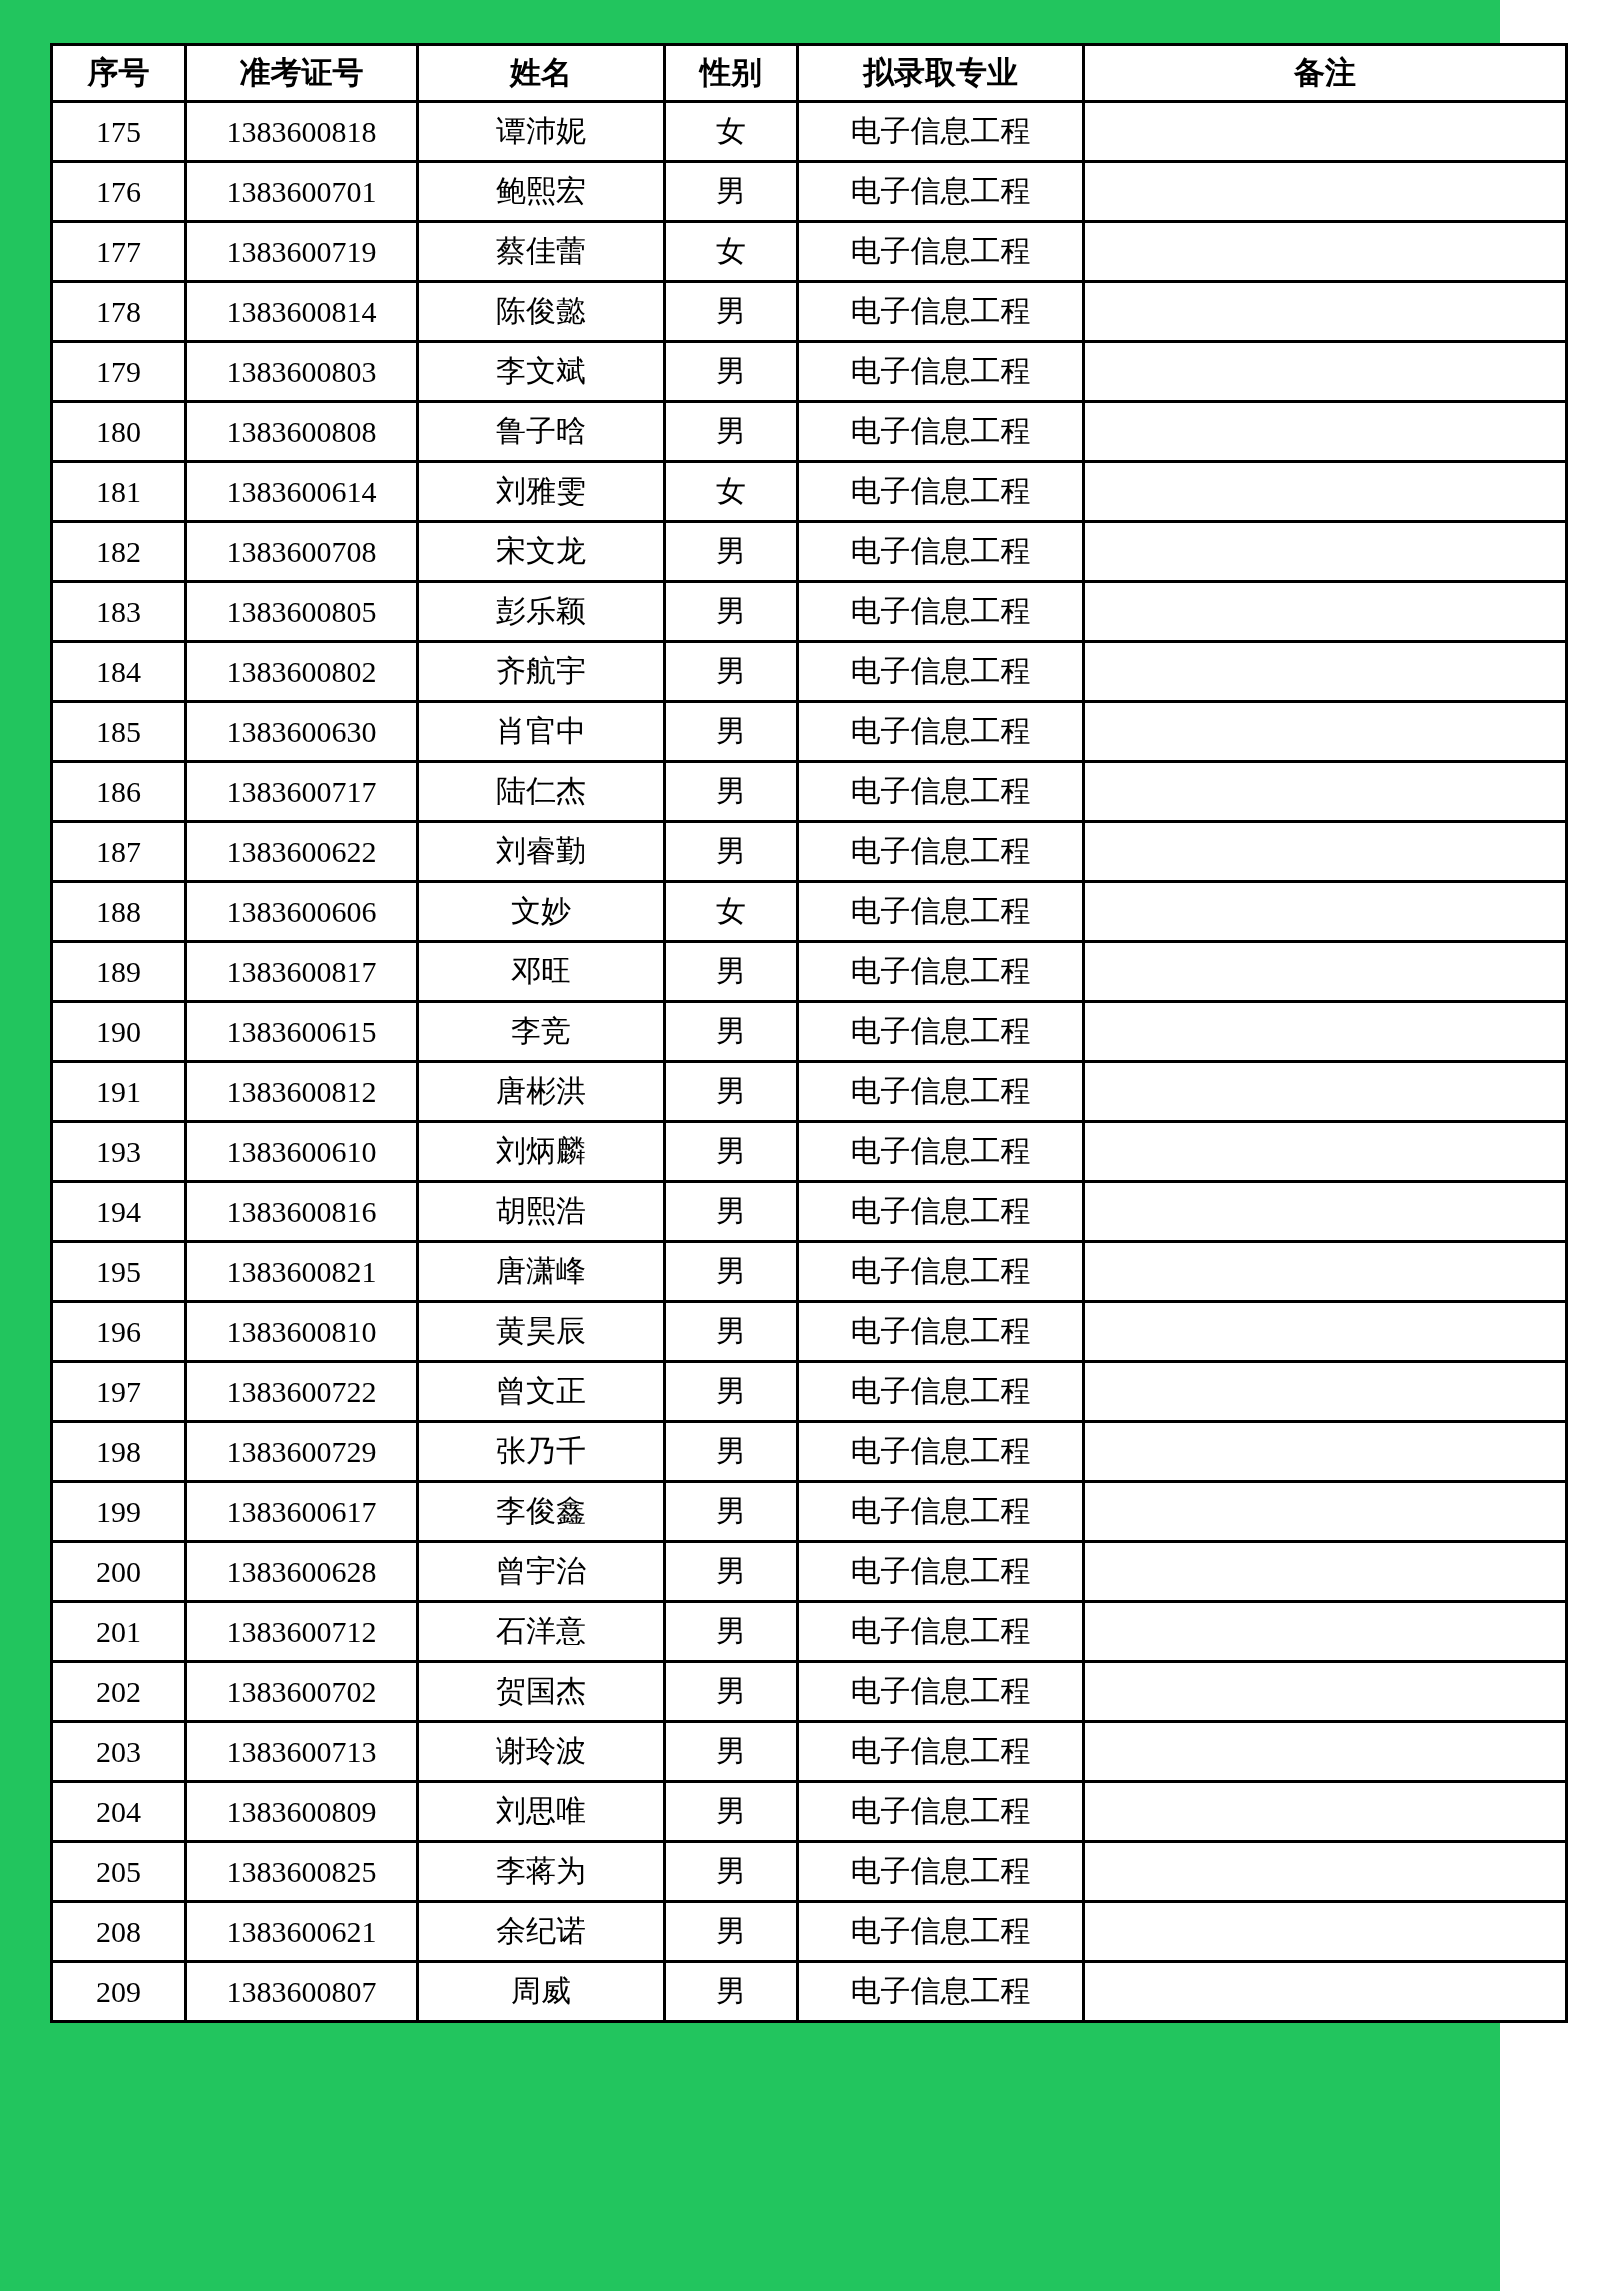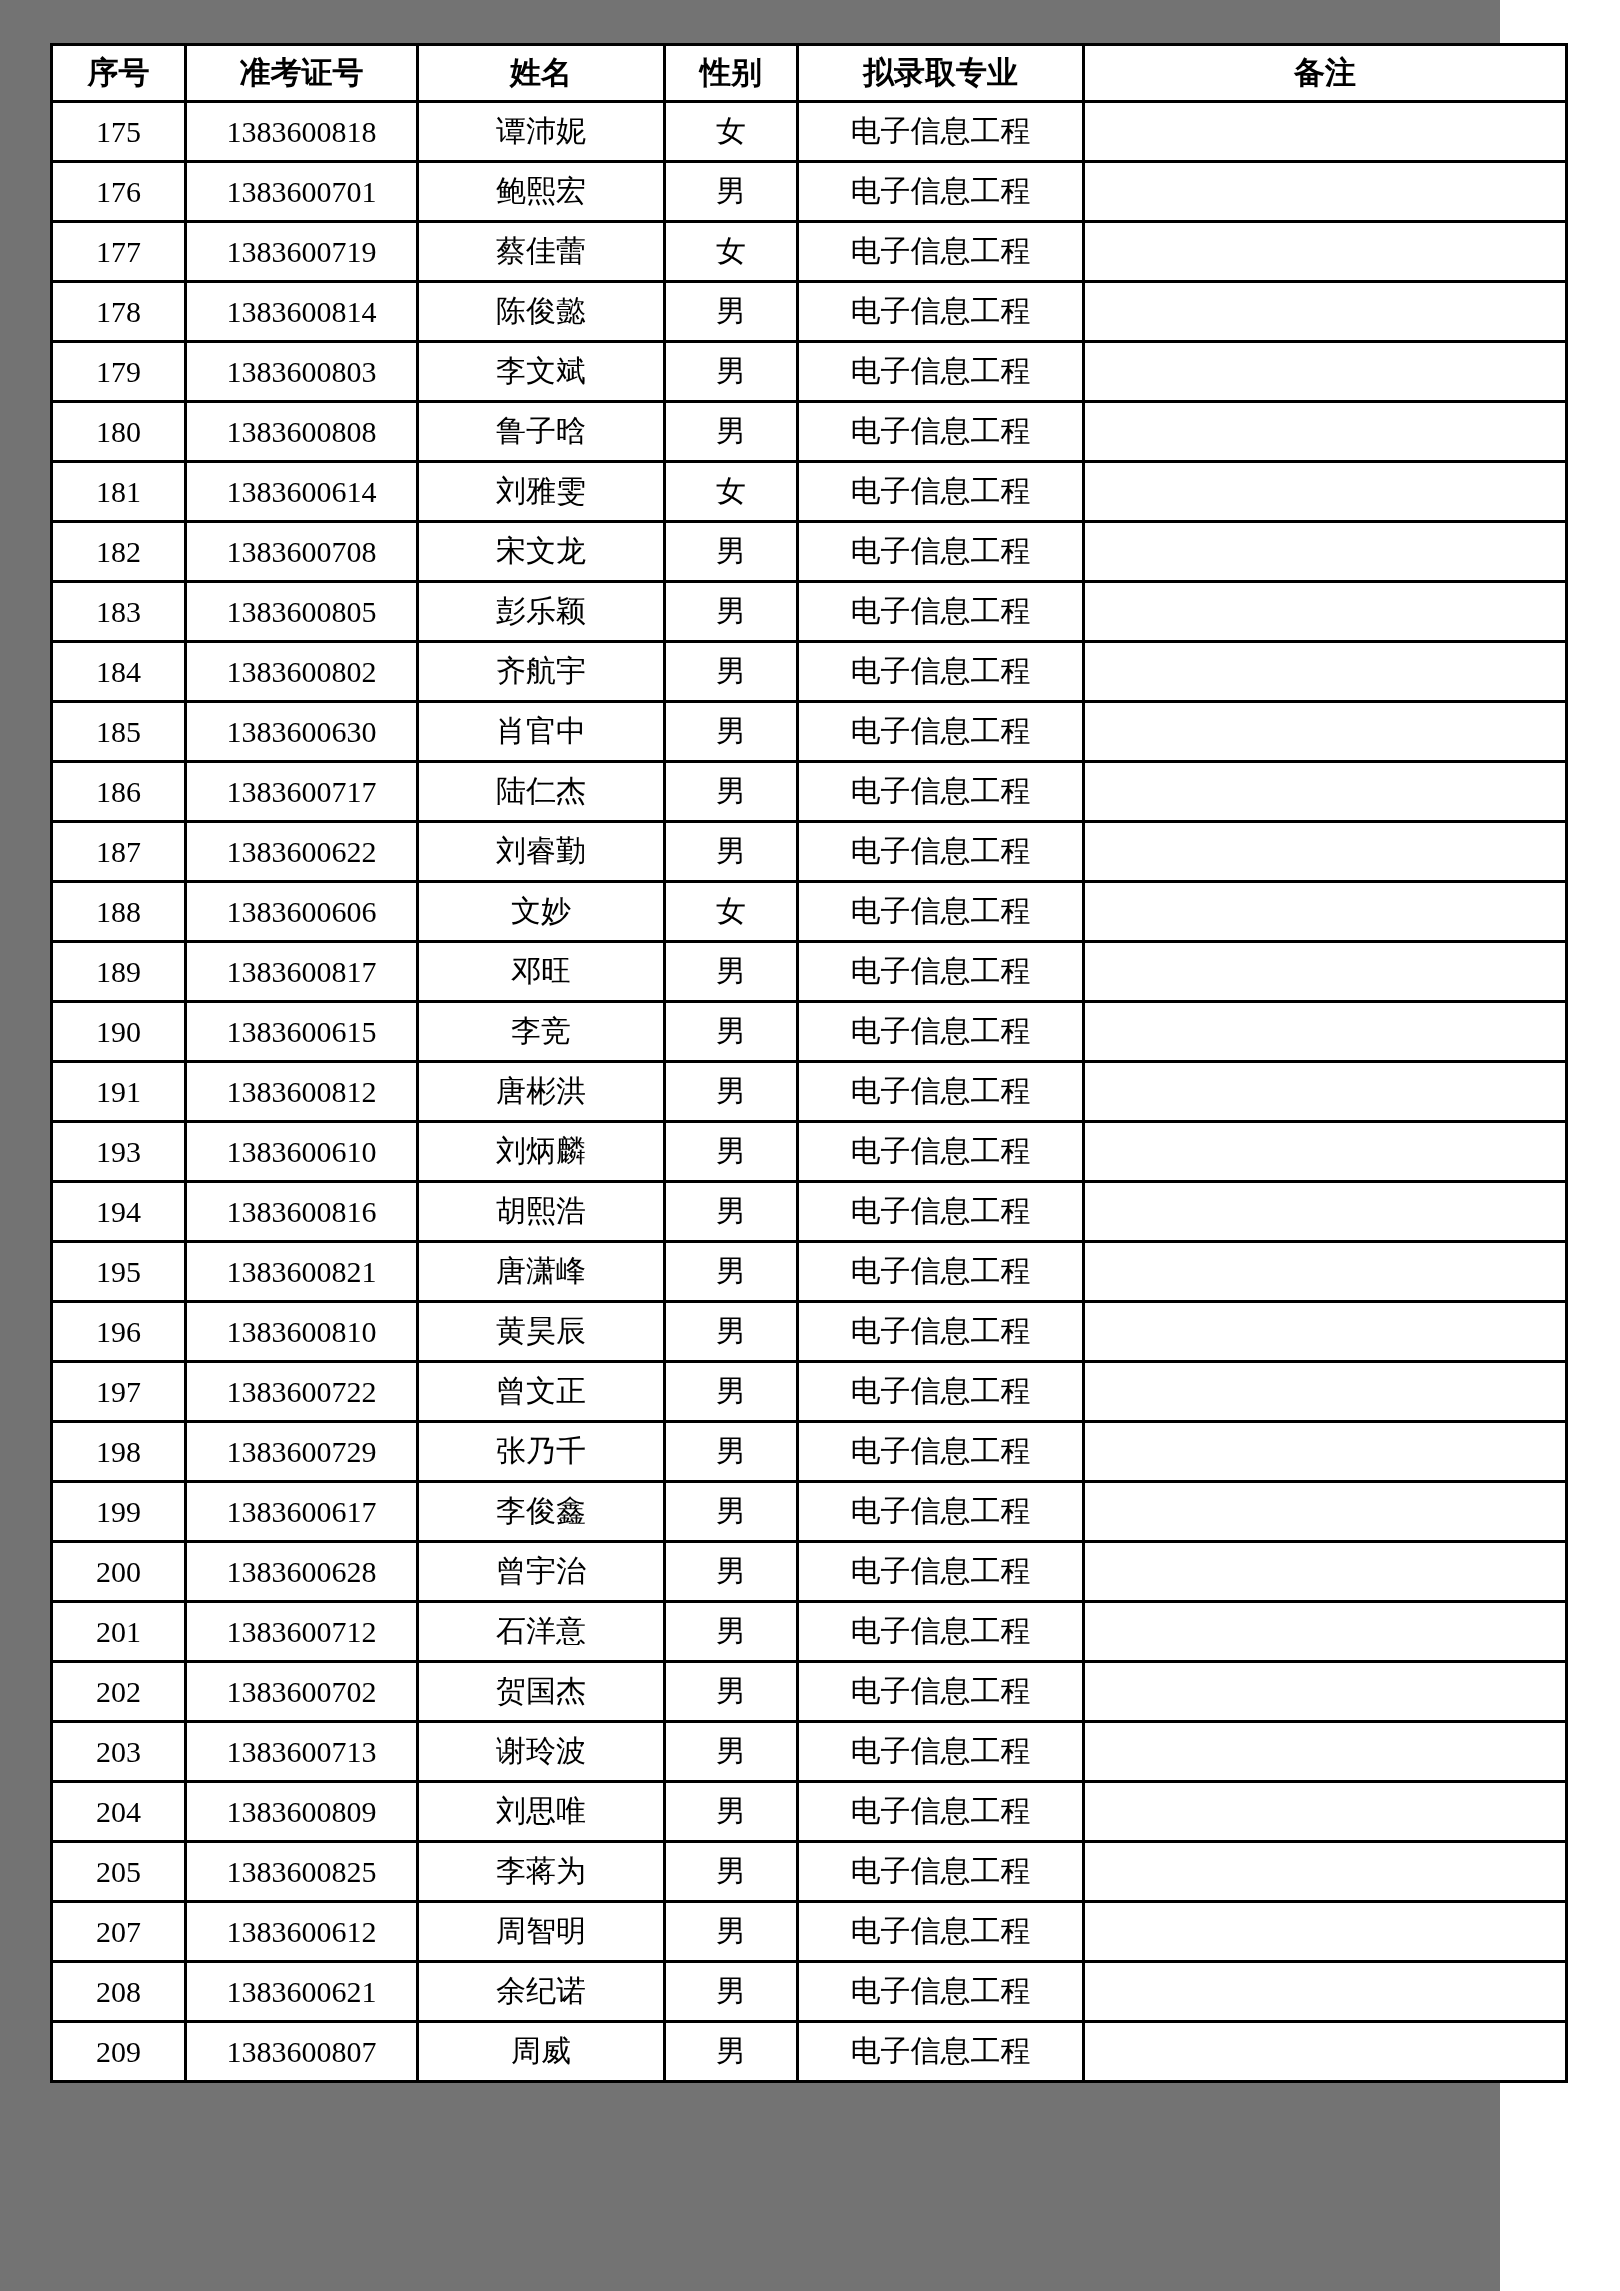--- a/index.html
+++ b/index.html
@@ -4,21 +4,21 @@
 <style>
   html, body {
     margin: 0;
     padding: 0;
     background: #ffffff;
   }
   .page {
     position: relative;
     width: 1500px;
     height: 2292px;
-    background: #737373;
+    background: #22c55e;
     font-family: "Liberation Serif", "DejaVu Serif", serif;
     color: #000000;
   }
   table.roster {
     position: absolute;
     left: 50px;
     top: 43px;
     width: 1516px;
     border-collapse: collapse;
     table-layout: fixed;
@@ -307,28 +307,20 @@
         </tr>
         <tr>
           <td>205</td>
           <td>1383600825</td>
           <td>李蒋为</td>
           <td>男</td>
           <td>电子信息工程</td>
           <td></td>
         </tr>
         <tr>
-          <td>207</td>
-          <td>1383600612</td>
-          <td>周智明</td>
-          <td>男</td>
-          <td>电子信息工程</td>
-          <td></td>
-        </tr>
-        <tr>
           <td>208</td>
           <td>1383600621</td>
           <td>余纪诺</td>
           <td>男</td>
           <td>电子信息工程</td>
           <td></td>
         </tr>
         <tr>
           <td>209</td>
           <td>1383600807</td>

